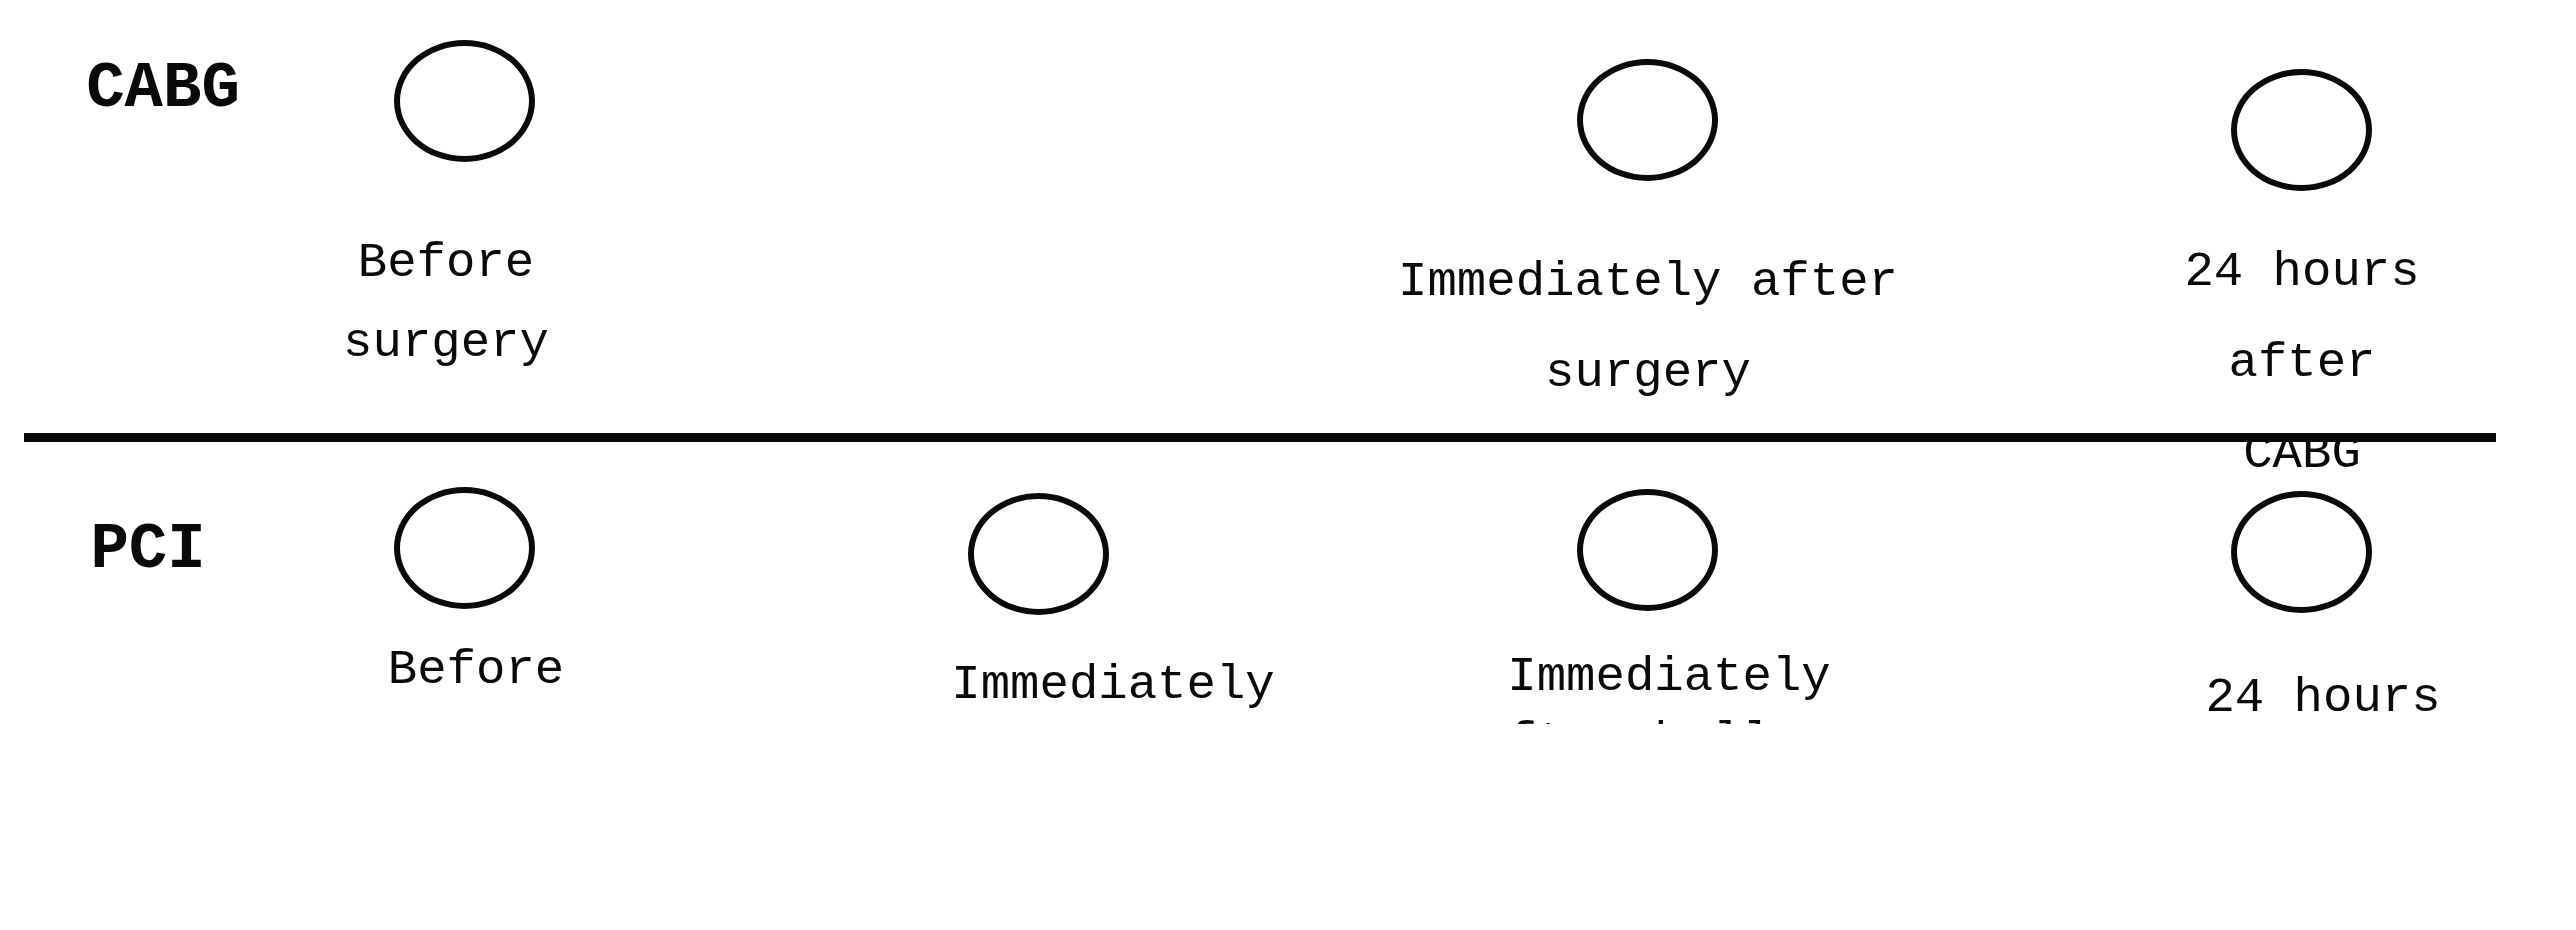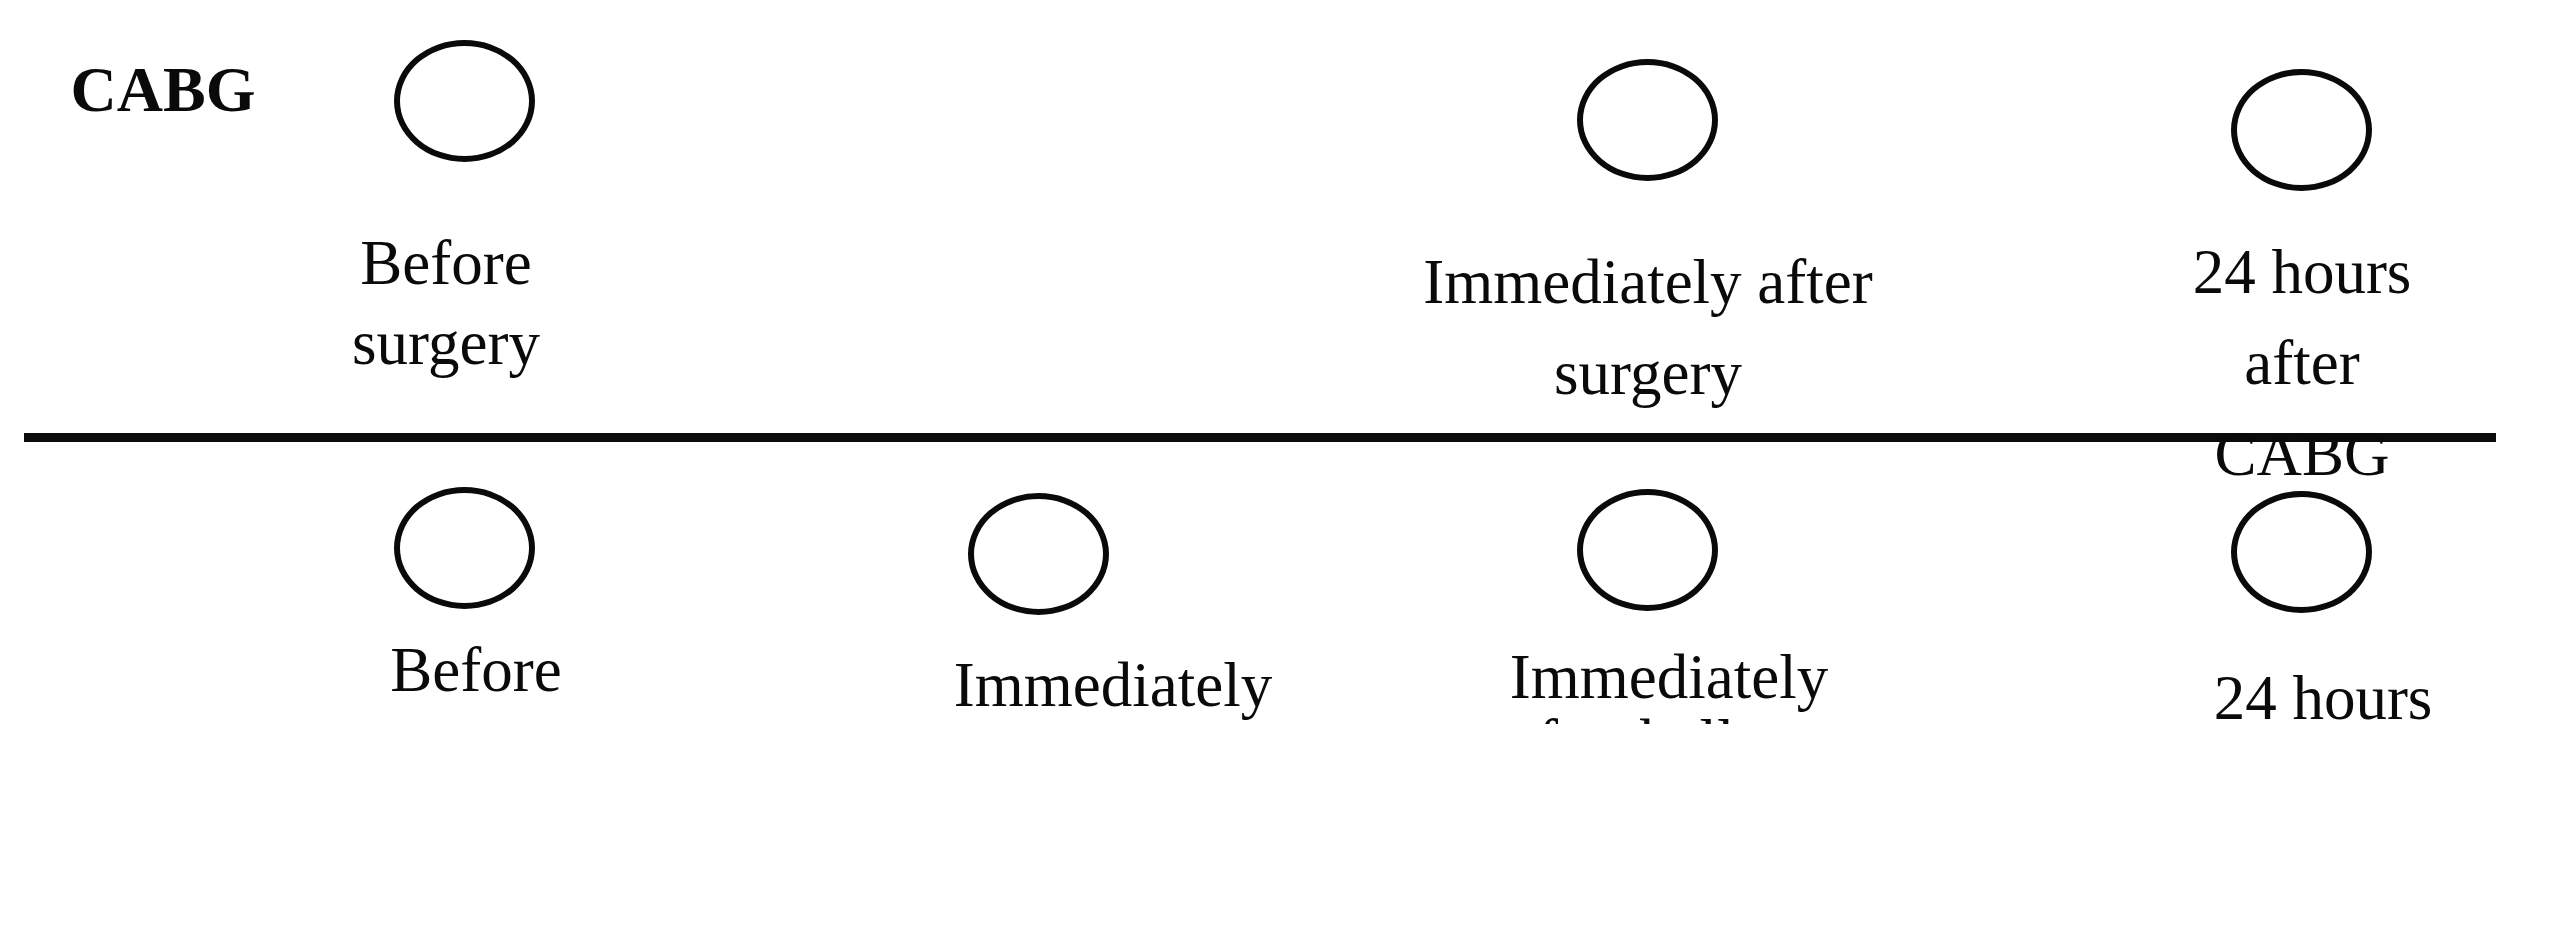--- a/index.html
+++ b/index.html
@@ -1,21 +1,21 @@
 <!DOCTYPE html>
 <html style="font-size:13.5px"><head>
 <meta charset="utf-8">
 <style>
   html, body { margin: 0; padding: 0; background: #ffffff; }
   .canvas {
     position: relative;
     width: 2576px;
     height: 724px;
     background: #ffffff;
-    font-family: Liberation Serif, serif;
+    font-family: Liberation Mono, monospace;
     color: #0a0a0a;
     overflow: hidden;
   }
   .row-label {
     position: absolute;
     transform: translateX(-50%);
     font-weight: 700;
     font-size: 64px;
     line-height: 85px;
     white-space: nowrap;
@@ -26,21 +26,21 @@
     width: 129px;   
     height: 110px;  
     border: 6.8px solid #0a0a0a;
     border-radius: 50%;
     background: transparent;
     box-sizing: content-box;
   }
   .tp-label {
     position: absolute;
     transform: translateX(-50%);
-    font-size: 63px;
+    font-size: 49px;
     text-align: center;
     white-space: pre-line;
     color: #0a0a0a;
   }
   .lh95  { line-height: 80px; }
   .lh100 { line-height: 65px; }
   .lh108 { line-height: 91px; }
   .divider {
     position: absolute;
     left: 24px;
@@ -50,20 +50,21 @@
     background: #0a0a0a;
   }
 </style>
 </head>
 <body>
 
 <div class="canvas">
 
   <div class="row-label" style="left:163px; top:47px;">CABG</div>
 
+  <div class="row-label" style="left:148px; top:508px;">PCI</div>
 
   <div class="divider"></div>
 
   <div class="circle" style="left:394px;  top:40px;"></div>
   <div class="circle" style="left:1577px; top:59px;"></div>
   <div class="circle" style="left:2231px; top:69px;"></div>
 
   <div class="tp-label lh95" style="left:446px;  top:223px;">Before
 surgery</div>
   <div class="tp-label lh108" style="left:1648px; top:237px;">Immediately after

